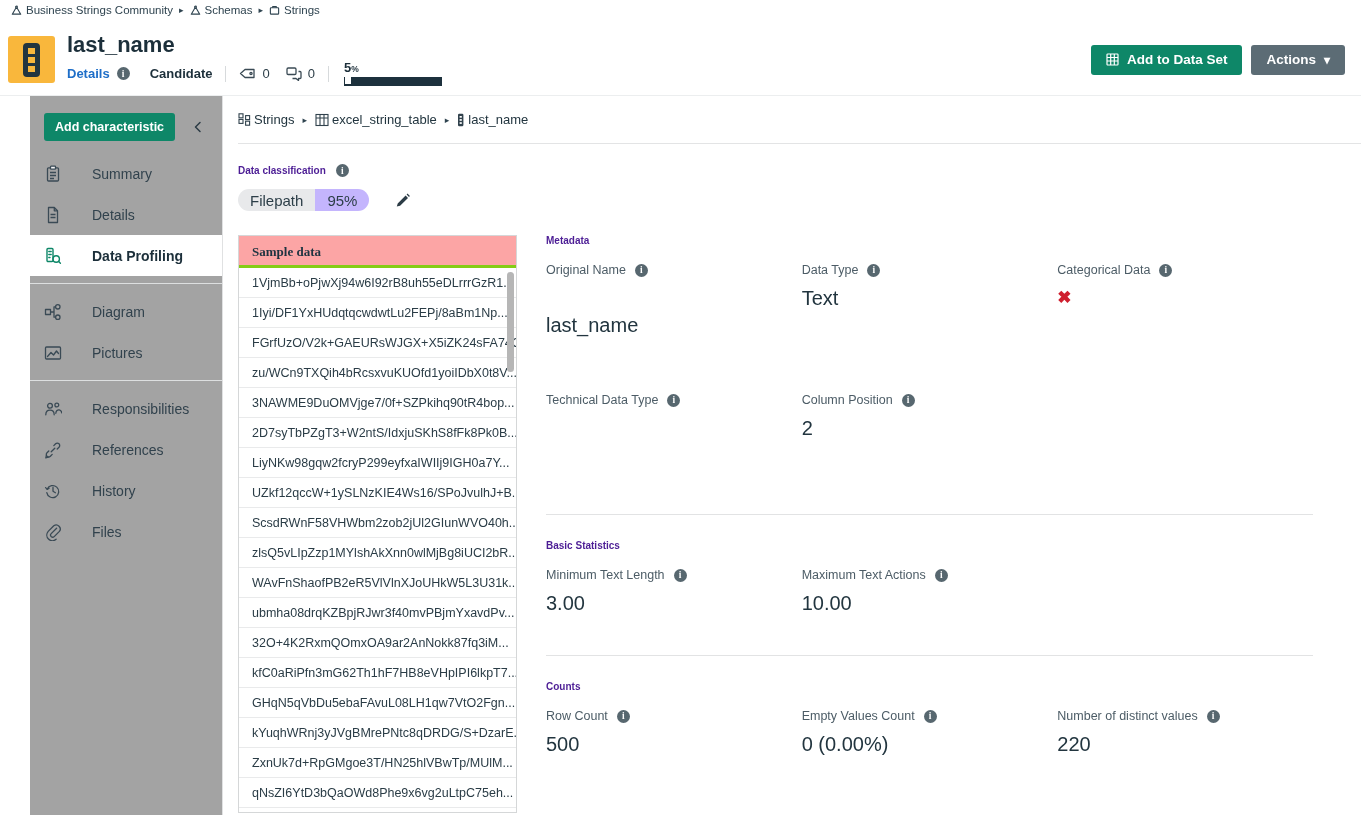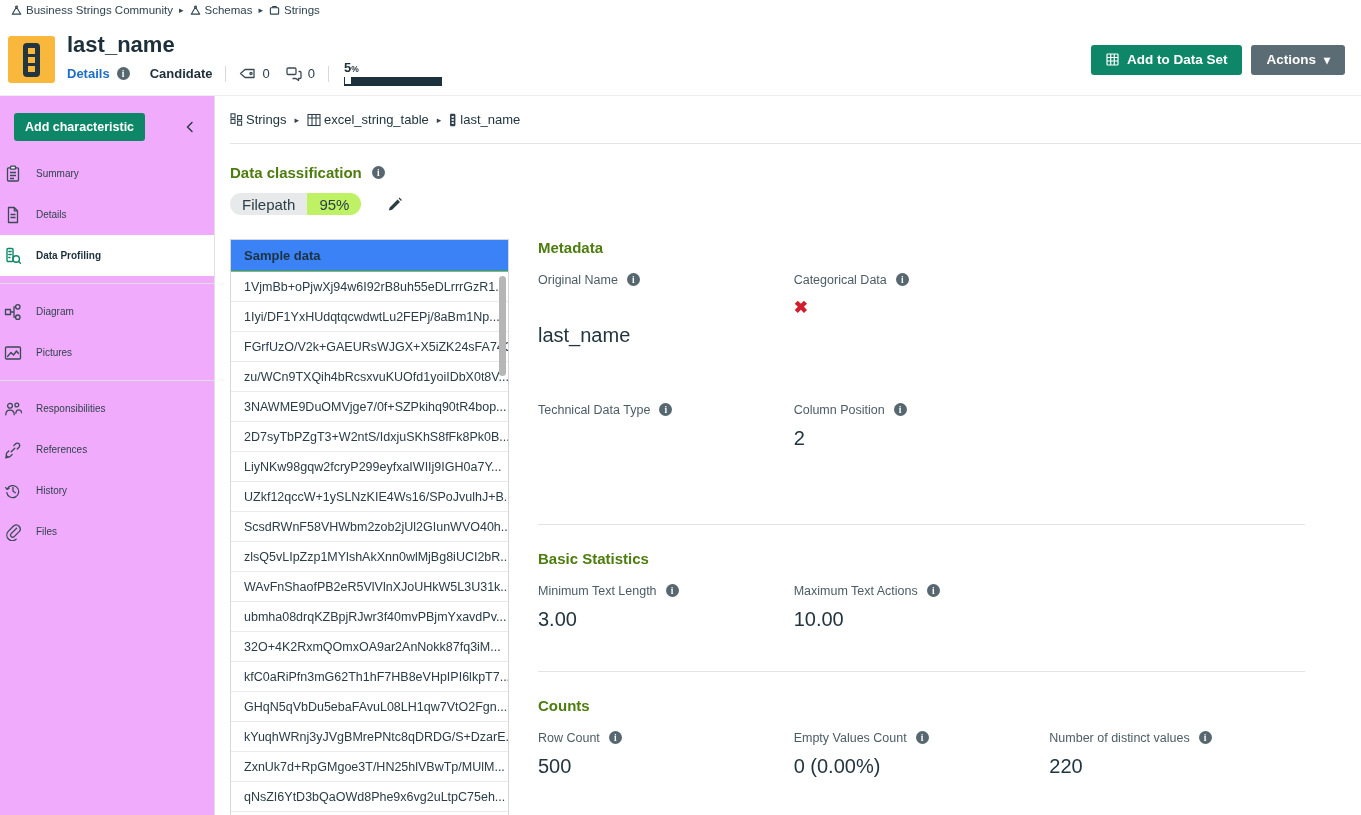--- a/index.html
+++ b/index.html
@@ -45,62 +45,62 @@
          font-weight:700; color:#fff; display:inline-flex; align-items:center; gap:8px;
          padding:0 15px; cursor:pointer; }
   .btn-teal { background:#0e8768; }
   .btn-slate { background:#5c6c75; }
   .caret-down::before { content:"▾"; font-size:12px; }
 
   
   .body-row { flex:1; display:flex; min-height:0; }
 
   
-  .sidebar { width:215px; flex:none; background:#f0abfc; border-right:1px solid #e0e1e2; padding-top:17px; }
+  .sidebar { width:193px; flex:none; background:#a3a3a3; border-right:1px solid #e0e1e2; padding-top:17px;margin-left:30px; }
   .add-char-row { display:flex; align-items:center; justify-content:space-between; padding:0 17px 0 14px; }
   .add-char-btn { background:#0e8768; color:#fff; font-size:12.5px; font-weight:700;
                   border:none; border-radius:3px; padding:7px 11px; font-family:inherit; cursor:pointer; }
   .nav { margin-top:12px; }
-  .nav-item { height:41px; display:flex; align-items:center; padding-left:4px; gap:14px;
-              font-size:10px; color:#31424d; cursor:pointer; }
+  .nav-item { height:41px; display:flex; align-items:center; padding-left:14px; gap:30px;
+              font-size:14px; color:#31424d; cursor:pointer; }
   .nav-item.active { background:#fff; font-weight:700; color:#1c2f3a; }
   .nav-sep { border-top:1px solid #dddfe0; margin:7px 0; }
   .nav-icon { width:18px; height:18px; flex:none; }
 
   
   .main { flex:1; min-width:0; padding-left:15px; background:#fff; }
   .main-breadcrumb { height:48px; display:flex; align-items:center; gap:8px;
                      border-bottom:1px solid #e3e4e5; font-size:13px; color:#22353f; }
   .main-breadcrumb .crumb { display:inline-flex; align-items:center; gap:3px; cursor:pointer; }
 
   .classification { margin-top:20px; }
-  .section-title { font-size:15px; font-weight:700; color:#4d7c0f; display:flex; align-items:center; gap:10px; }
+  .section-title { font-size:10px; font-weight:700; color:#4c1d95; display:flex; align-items:center; gap:10px; }
   .pill-row { margin-top:12px; display:flex; align-items:center; }
   .pill { display:inline-flex; height:22px; border-radius:11px; overflow:hidden;
           font-size:15px; color:#2c3e48; cursor:pointer; }
   .pill-label { background:#e8e9eb; display:flex; align-items:center; padding:0 12px; }
-  .pill-conf  { background:#bef264; display:flex; align-items:center; padding:0 12px; }
+  .pill-conf  { background:#c4b5fd; display:flex; align-items:center; padding:0 12px; }
   .pencil-btn { margin-left:26px; background:none; border:none; cursor:pointer; padding:0; }
 
   .content-row { display:flex; align-items:flex-start; margin-top:24px; }
 
   
   .sample-panel { width:279px; flex:none; height:578px; border:1px solid #d5d7d8;
                   position:relative; overflow:hidden; background:#fff; }
   .sample-header { height:32px; line-height:31px; padding-left:13px; font-size:13px; font-weight:700;
-                   color:#1d3340; border-bottom:1px solid #84cc16; background:#3b82f6; }
+                   color:#1d3340; border-bottom:3px solid #84cc16; background:#fca5a5;font-family:Liberation Serif, serif; }
   .sample-row { height:30px; line-height:30px; padding:0 12px 0 13px; font-size:12.5px; color:#2a3c46;
                 border-bottom:1px solid #e9eaeb; white-space:nowrap; overflow:hidden; }
   .scroll-thumb { position:absolute; top:36px; right:2px; width:7px; height:100px;
                   background:#b6b6b6; border-radius:4px; cursor:grab; }
 
   
   .right-col { margin-left:29px; width:767px; flex:none; }
   .field-grid { display:grid; grid-template-columns:1fr 1fr 1fr; margin-top:17px; }
-  .field-label { font-size:12.5px; color:#4c5c66; display:flex; align-items:flex-start; gap:9px; }
+  .field-label { font-size:12.5px; color:#4c5c66; display:flex; align-items:center; gap:9px; }
   .field-value { font-size:20px; color:#22353f; margin-top:10px; }
   .offset-down .field-value { margin-top:37px; }
   .meta-row1 .field { min-height:130px; }
   .meta-row2 .field { min-height:121px; }
   .red-cross-icon { display:inline-block; margin-top:10px; color:#cf1f2e; font-size:17px; font-weight:700; }
   .red-cross-icon::before { content:"✖"; }
   hr.divider { border:none; border-top:1px solid #e2e3e4; }
   .section { margin-top:25px; }
   .stats-gap { margin-top:40px; }
   svg { display:block; }
@@ -403,20 +403,27 @@
             <div class="field-grid meta-row1">
               <div class="field offset-down">
                 <div class="field-label">
                     <span>Original Name</span>
                     <span class="info-icon"></span>
                   </div>
                 <div class="field-value">last_name</div>
               </div>
               <div class="field">
                 <div class="field-label">
+                    <span>Data Type</span>
+                    <span class="info-icon"></span>
+                  </div>
+                <div class="field-value">Text</div>
+              </div>
+              <div class="field">
+                <div class="field-label">
                     <span>Categorical Data</span>
                     <span class="info-icon"></span>
                   </div>
                 <span class="red-cross-icon"></span>
               </div>
             </div>
             <div class="field-grid meta-row2" style="margin-top:0;">
               <div class="field offset-down">
                 <div class="field-label">
                     <span>Technical Data Type</span>

